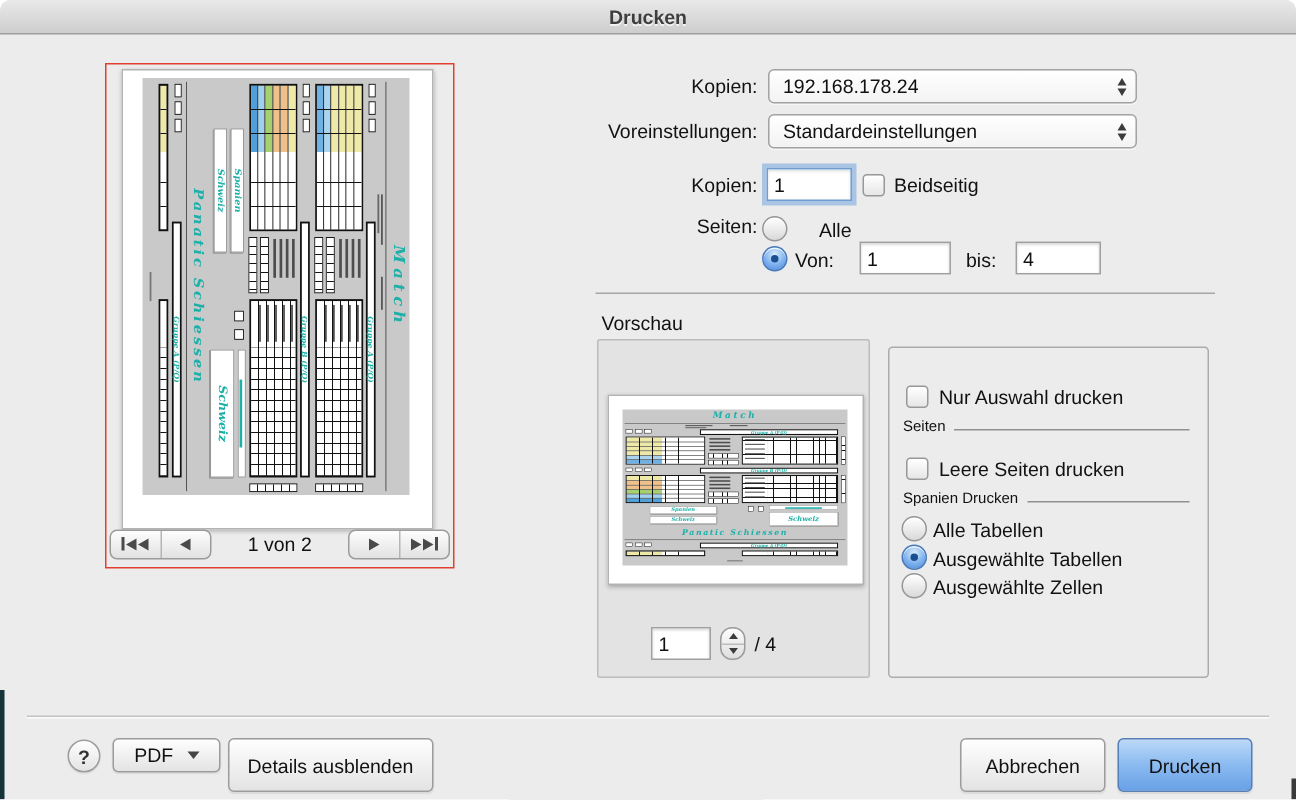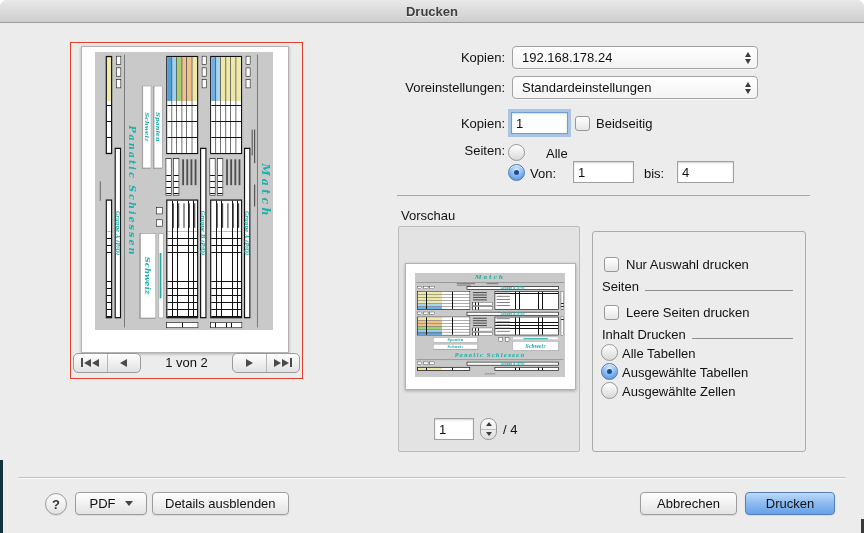--- a/index.html
+++ b/index.html
@@ -68,28 +68,28 @@
   .stepper div:first-child{border-bottom:1px solid #bdbdbd;}
   .stepper .tri-up,.stepper .tri-dn{border-left-width:3px;border-right-width:3px;border-bottom-width:4px;border-top-width:4px;margin:0;}
 
   
   .gbox{position:absolute;left:592px;top:231px;width:214px;height:221px;box-sizing:border-box;
     border:1px solid #ababab;border-radius:3px;}
   .gtab{position:absolute;top:-11px;left:50%;transform:translateX(-50%);height:21px;line-height:21px;padding:0 15px;
     background:linear-gradient(#a2a2a2,#7e7e7e);border:1px solid #c9c9c9;border-radius:6px;
     color:#fff;font-size:13px;white-space:nowrap;box-shadow:0 1px 2px rgba(0,0,0,.25);}
   .gsection{position:absolute;left:9px;right:12px;display:flex;}
-  .gsection span{font-size:13px;color:#111;}
+  .gsection span{font-size:10px;color:#111;}
   .gsection .rule{flex:1;height:1px;background:#8f8f8f;margin-left:6px;align-self:flex-end;margin-bottom:3px;}
 
   
   .footer-line{position:absolute;left:18px;right:18px;top:477px;height:1px;background:#c2c2c2;box-shadow:0 1px 0 rgba(255,255,255,.8);}
   .btn{position:absolute;height:23px;box-sizing:border-box;border:1px solid #9c9c9c;border-radius:4px;
     background:linear-gradient(#fefefe,#e3e3e3);display:flex;align-items:center;justify-content:center;
-    font-size:13px;color:#111;box-shadow:0 1px 1px rgba(0,0,0,.08);padding:4px 12px;white-space:nowrap;}
+    font-size:13px;color:#111;box-shadow:0 1px 1px rgba(0,0,0,.08);padding:17px 12px;white-space:nowrap;}
   .btn.primary{background:linear-gradient(#bcd9f7,#8cbbf0 48%,#68a1e7);border-color:#547fb8;}
   .btn.help{width:22px;height:22px;border-radius:50%;padding:0;font-weight:bold;color:#333;}
   .pdf-arrow{width:0;height:0;border-left:4px solid transparent;border-right:4px solid transparent;border-top:5px solid #444;margin-left:9px;}
 
   .sliver{position:absolute;background:#16333b;}
 
   
   .sheet{position:absolute;width:430px;height:300px;transform-origin:0 0;}
   .sheet *{position:absolute;box-sizing:border-box;}
   .sh-title{left:0;right:0;text-align:center;font-family:"DejaVu Serif",serif;font-style:italic;font-weight:bold;}
@@ -393,21 +393,21 @@
 
     <div class="gsection" style="top:47px">
       <span>Seiten</span>
       <i class="rule"></i>
     </div>
 
     <div class="checkbox" style="left:11px;top:73px"></div>
     <div class="ctl-label" style="left:33px;top:72px">Leere Seiten drucken</div>
 
     <div class="gsection" style="top:95px">
-      <span>Inhalt Drucken</span>
+      <span>Spanien Drucken</span>
       <i class="rule"></i>
     </div>
 
     <div class="radio" style="left:8px;top:112px"></div>
     <div class="ctl-label" style="left:29px;top:113px">Alle Tabellen</div>
 
     <div class="radio checked" style="left:8px;top:131px"></div>
     <div class="ctl-label" style="left:29px;top:132px">Ausgewählte Tabellen</div>
 
     <div class="radio" style="left:8px;top:150px"></div>

